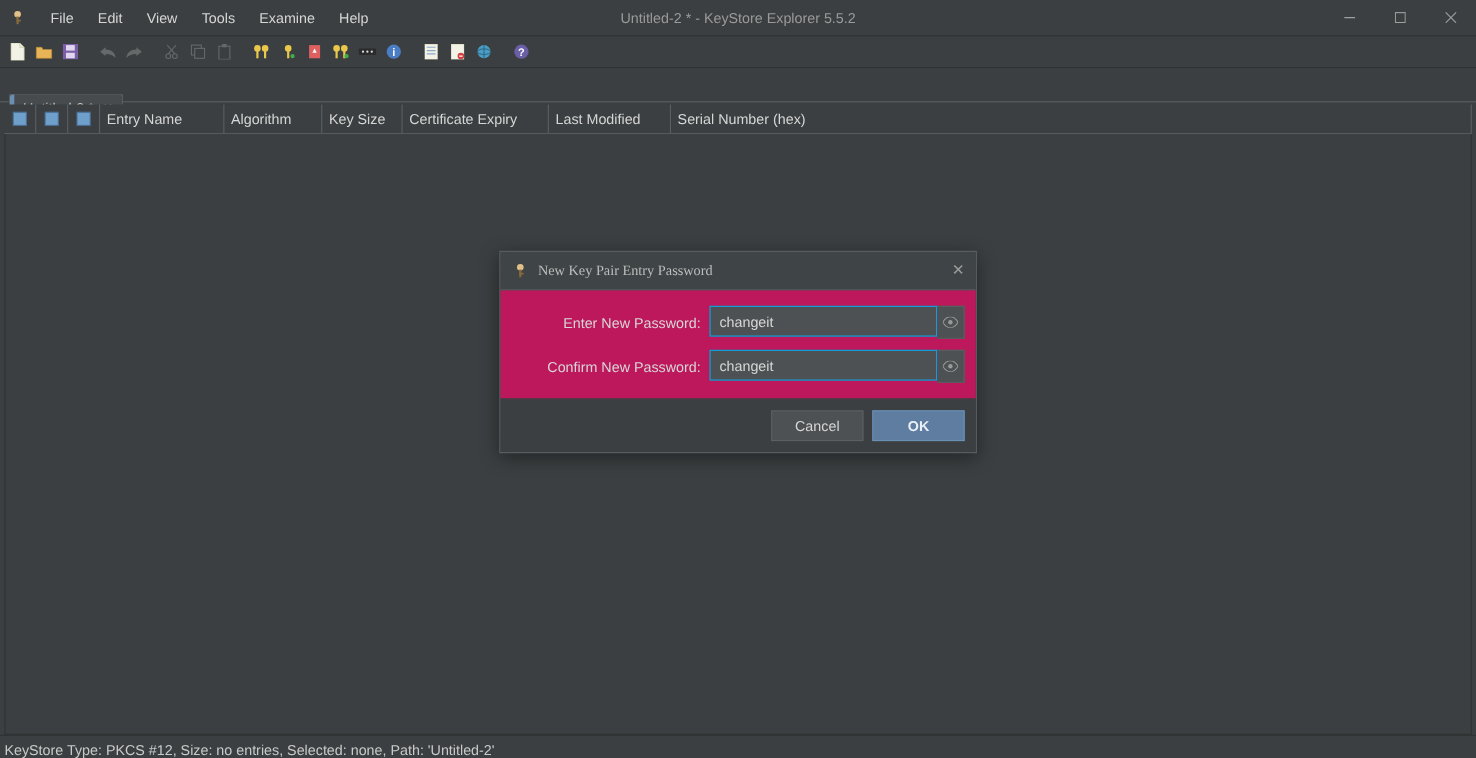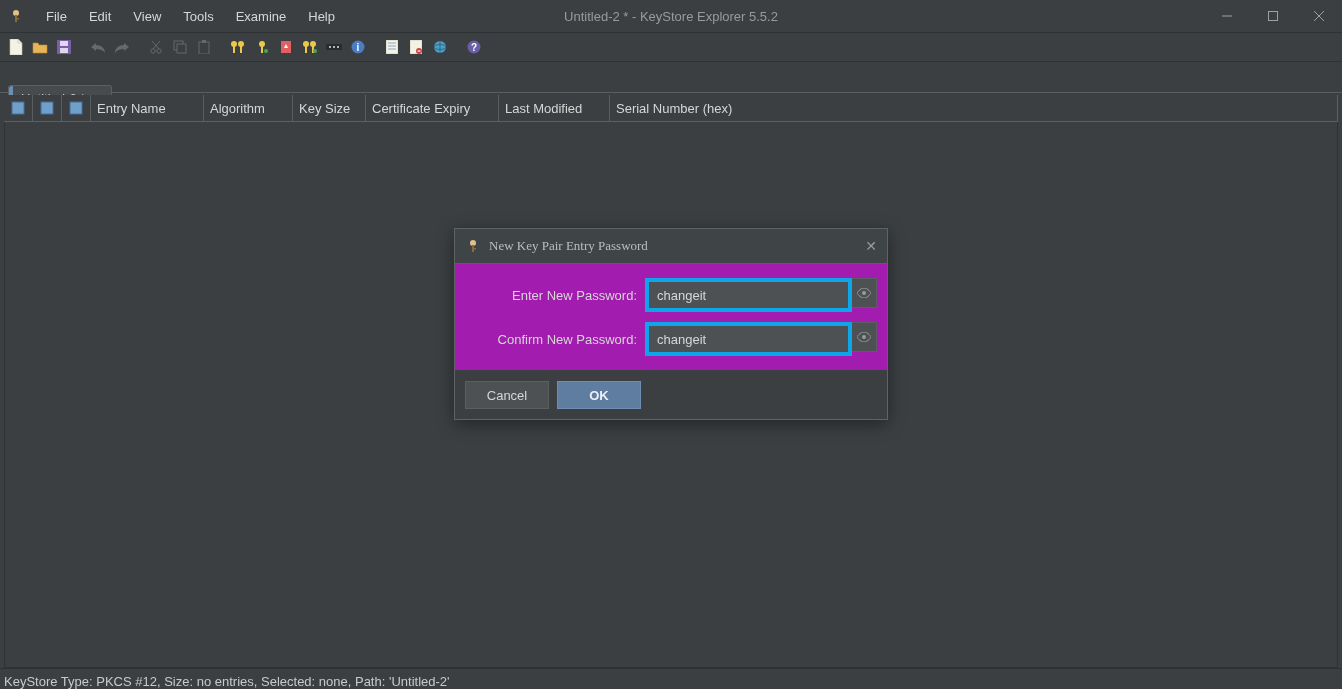--- a/index.html
+++ b/index.html
@@ -26,28 +26,28 @@
   .th.icon-col{width:28px;justify-content:center;padding:0;}
   .content-area{flex:1;background:#3b3f41;margin:0 4px;border:1px solid #2f3234;border-top:none;}
   .main{display:flex;flex-direction:column;height:calc(689px - 32px - 28px - 30px - 24px);position:relative;}
   
   .statusbar{height:24px;background:#3b3f41;display:flex;align-items:center;padding:0 4px;color:#c9c9c9;font-size:13px;border-top:1px solid #2f3234;}
   
   .dialog{position:absolute;width:432px;left:454px;top:228px;background:#3b3f41;border:1px solid #5f6366;box-shadow:0 4px 16px rgba(0,0,0,0.4);}
   .dlg-title{height:34px;display:flex;align-items:center;padding:0 10px;background:#3f4446;border-bottom:1px solid #5a5f62;font-family:Liberation Serif, serif;}
   .dlg-title .t{margin-left:8px;color:#bdbdbd;}
   .dlg-title .x{margin-left:auto;color:#9a9a9a;font-size:14px;}
-  .dlg-body{padding:14px 10px 14px 10px;background:#a21caf;border-bottom:1px solid #3b3f41;}
+  .dlg-body{padding:14px 10px 14px 10px;background:#be185d;border-bottom:1px solid #3b3f41;}
   .form-row{display:flex;align-items:center;margin-bottom:10px;}
   .form-row:last-child{margin-bottom:0;}
   .form-row label{flex:0 0 172px;text-align:right;padding-right:8px;color:#d6d6d6;}
   .input-wrap{flex:1;display:flex;}
-  .input-wrap input{flex:1;height:26px;background:#4d5153;border:4px solid #0ea5e9;color:#d6d6d6;padding:0 8px;font-family:inherit;font-size:13px;outline:none;}
+  .input-wrap input{flex:1;height:26px;background:#4d5153;border:1px solid #0ea5e9;color:#d6d6d6;padding:0 8px;font-family:inherit;font-size:13px;outline:none;}
   .eye{width:24px;height:28px;display:flex;align-items:center;justify-content:center;background:#4d5153;border:1px solid #5a5f62;border-left:none;}
-  .dlg-buttons{display:flex;gap:8px;padding:10px;background:#3b3f41;}
+  .dlg-buttons{display:flex;justify-content:flex-end;gap:8px;padding:10px;background:#3b3f41;}
   .btn{min-width:82px;height:26px;display:flex;align-items:center;justify-content:center;border:1px solid #5a5f62;background:#4d5153;color:#d6d6d6;font-size:13px;}
   .btn.primary{background:#5e7da0;border-color:#6a8fb3;color:#eaf0f6;font-weight:600;}
   
   svg{display:block;}
 </style>
 </head>
 <body>
 
 <div class="titlebar">
   <span class="app-icon">

